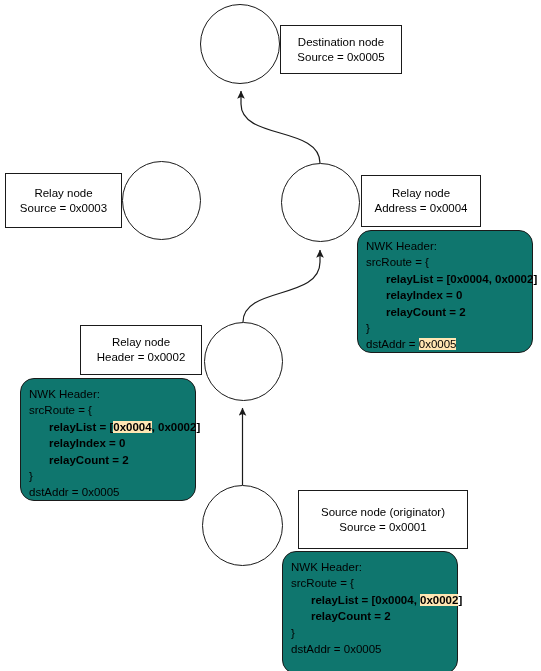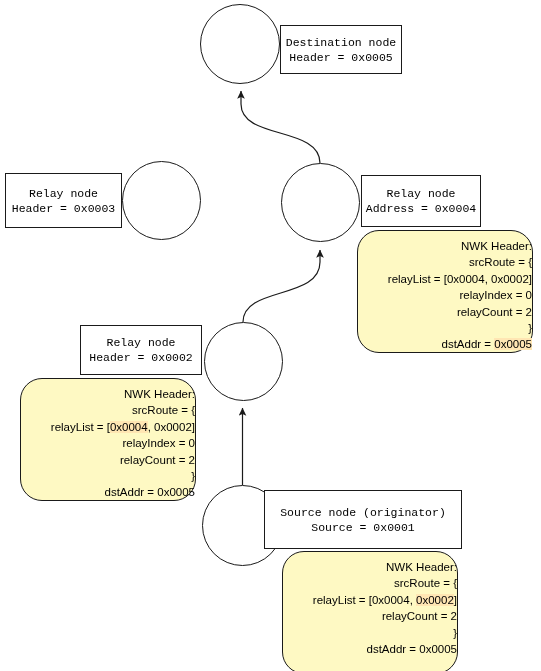--- a/index.html
+++ b/index.html
@@ -43,40 +43,39 @@
     background: #ffffff;
     box-sizing: border-box;
     display: flex;
     flex-direction: column;
     align-items: center;
     justify-content: center;
     font-size: 11.5px;
     line-height: 15px;
     text-align: center;
     color: #000000;
-    font-family: Liberation Mono, monospace;
   }
   .label-box .ln {
     white-space: nowrap;
   }
   .nwk-box {
     position: absolute;
     border: 1.2px solid #1a1a1a;
-    border-radius: 22px;
-    background: #fef9c3;
+    border-radius: 14px;
+    background: #0f766e;
     box-sizing: border-box;
     font-size: 11.5px;
     line-height: 16.4px;
     padding: 7px 0 7px 8px;
     color: #000000;
     white-space: nowrap;
-    text-align: right;
   }
   .nwk-box .indent {
     padding-left: 20px;
+    font-weight: bold;
   }
   .hl {
     background: #ffe6b3;
   }
 </style>
 </head>
 <body>
 
 <div id="diagram-canvas">
 
@@ -90,27 +89,27 @@
     <path d="M 242.5 485 L 242.5 408" fill="none" stroke="#1a1a1a" stroke-width="1.2" marker-end="url(#arrowhead)"></path>
 
     <path d="M 243 322 C 243 286, 320 300, 320 262 L 320 250" fill="none" stroke="#1a1a1a" stroke-width="1.2" marker-end="url(#arrowhead)"></path>
 
     <path d="M 320 163 C 320 126, 241 140, 241 104 L 241 91" fill="none" stroke="#1a1a1a" stroke-width="1.2" marker-end="url(#arrowhead)"></path>
   </svg>
 
   <div class="node-circle" style="left:200px; top:4px; width:80px; height:80px;"></div>
   <div class="label-box" style="left:280px; top:25px; width:122px; height:49px;">
     <span class="ln">Destination node</span>
-    <span class="ln">Header = 0x0005</span>
+    <span class="ln">Source = 0x0005</span>
   </div>
 
   <div class="node-circle" style="left:122px; top:161px; width:79px; height:79px;"></div>
   <div class="label-box" style="left:5px; top:173px; width:117px; height:55px;">
     <span class="ln">Relay node</span>
-    <span class="ln">Header = 0x0003</span>
+    <span class="ln">Source = 0x0003</span>
   </div>
 
   <div class="node-circle" style="left:281px; top:163px; width:79px; height:79px;"></div>
   <div class="label-box" style="left:361px; top:175px; width:120px; height:52px;">
     <span class="ln">Relay node</span>
     <span class="ln">Address = 0x0004</span>
   </div>
 
   <div class="nwk-box" style="left:357px; top:230px; width:176px; height:123px;">
     <div>NWK Header:</div>
@@ -132,21 +131,21 @@
     <div>NWK Header:</div>
     <div>srcRoute = {</div>
     <div class="indent"><span>relayList = [</span><span class="hl">0x0004</span><span>, </span><span>0x0002</span><span>]</span></div>
     <div class="indent">relayIndex = 0</div>
     <div class="indent">relayCount = 2</div>
     <div>}</div>
     <div><span>dstAddr = </span><span>0x0005</span></div>
   </div>
 
   <div class="node-circle" style="left:202px; top:485px; width:81px; height:81px;"></div>
-  <div class="label-box" style="left:264px; top:490px; width:198px; height:59px;">
+  <div class="label-box" style="left:298px; top:490px; width:170px; height:59px;">
     <span class="ln">Source node (originator)</span>
     <span class="ln">Source = 0x0001</span>
   </div>
 
   <div class="nwk-box" style="left:282px; top:551px; width:176px; height:123px;">
     <div>NWK Header:</div>
     <div>srcRoute = {</div>
     <div class="indent"><span>relayList = [</span><span>0x0004</span><span>, </span><span class="hl">0x0002</span><span>]</span></div>
     <div class="indent">relayCount = 2</div>
     <div>}</div>

